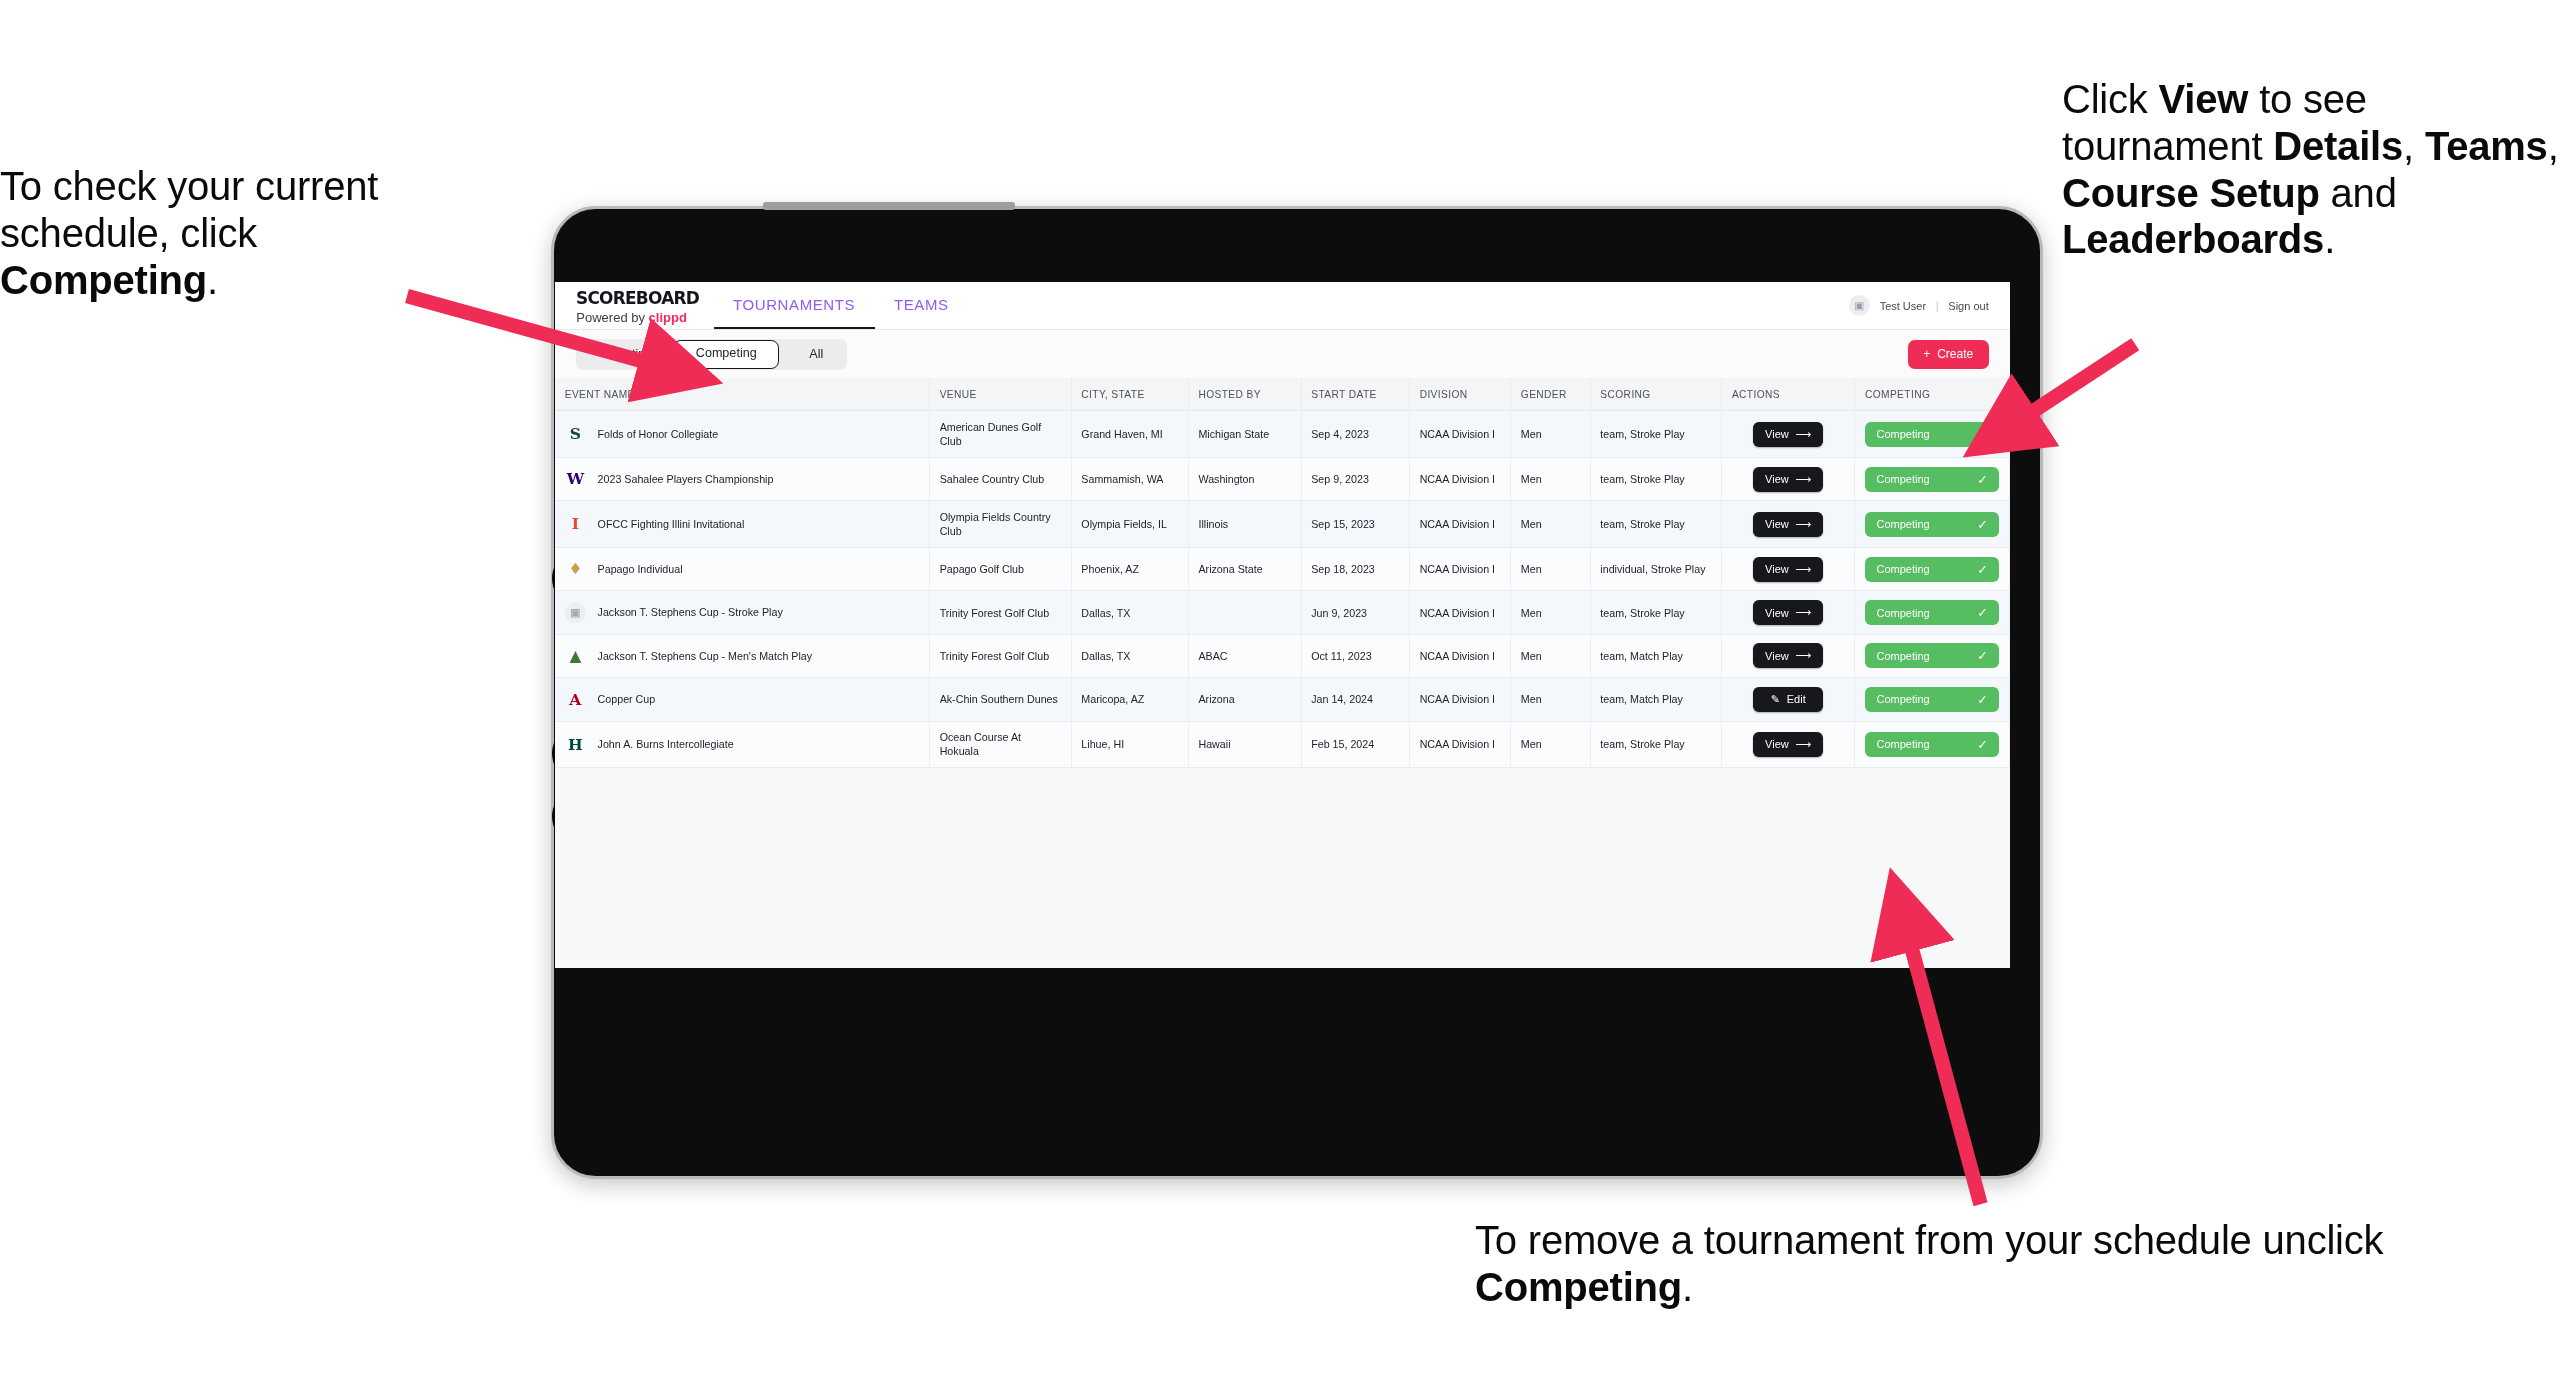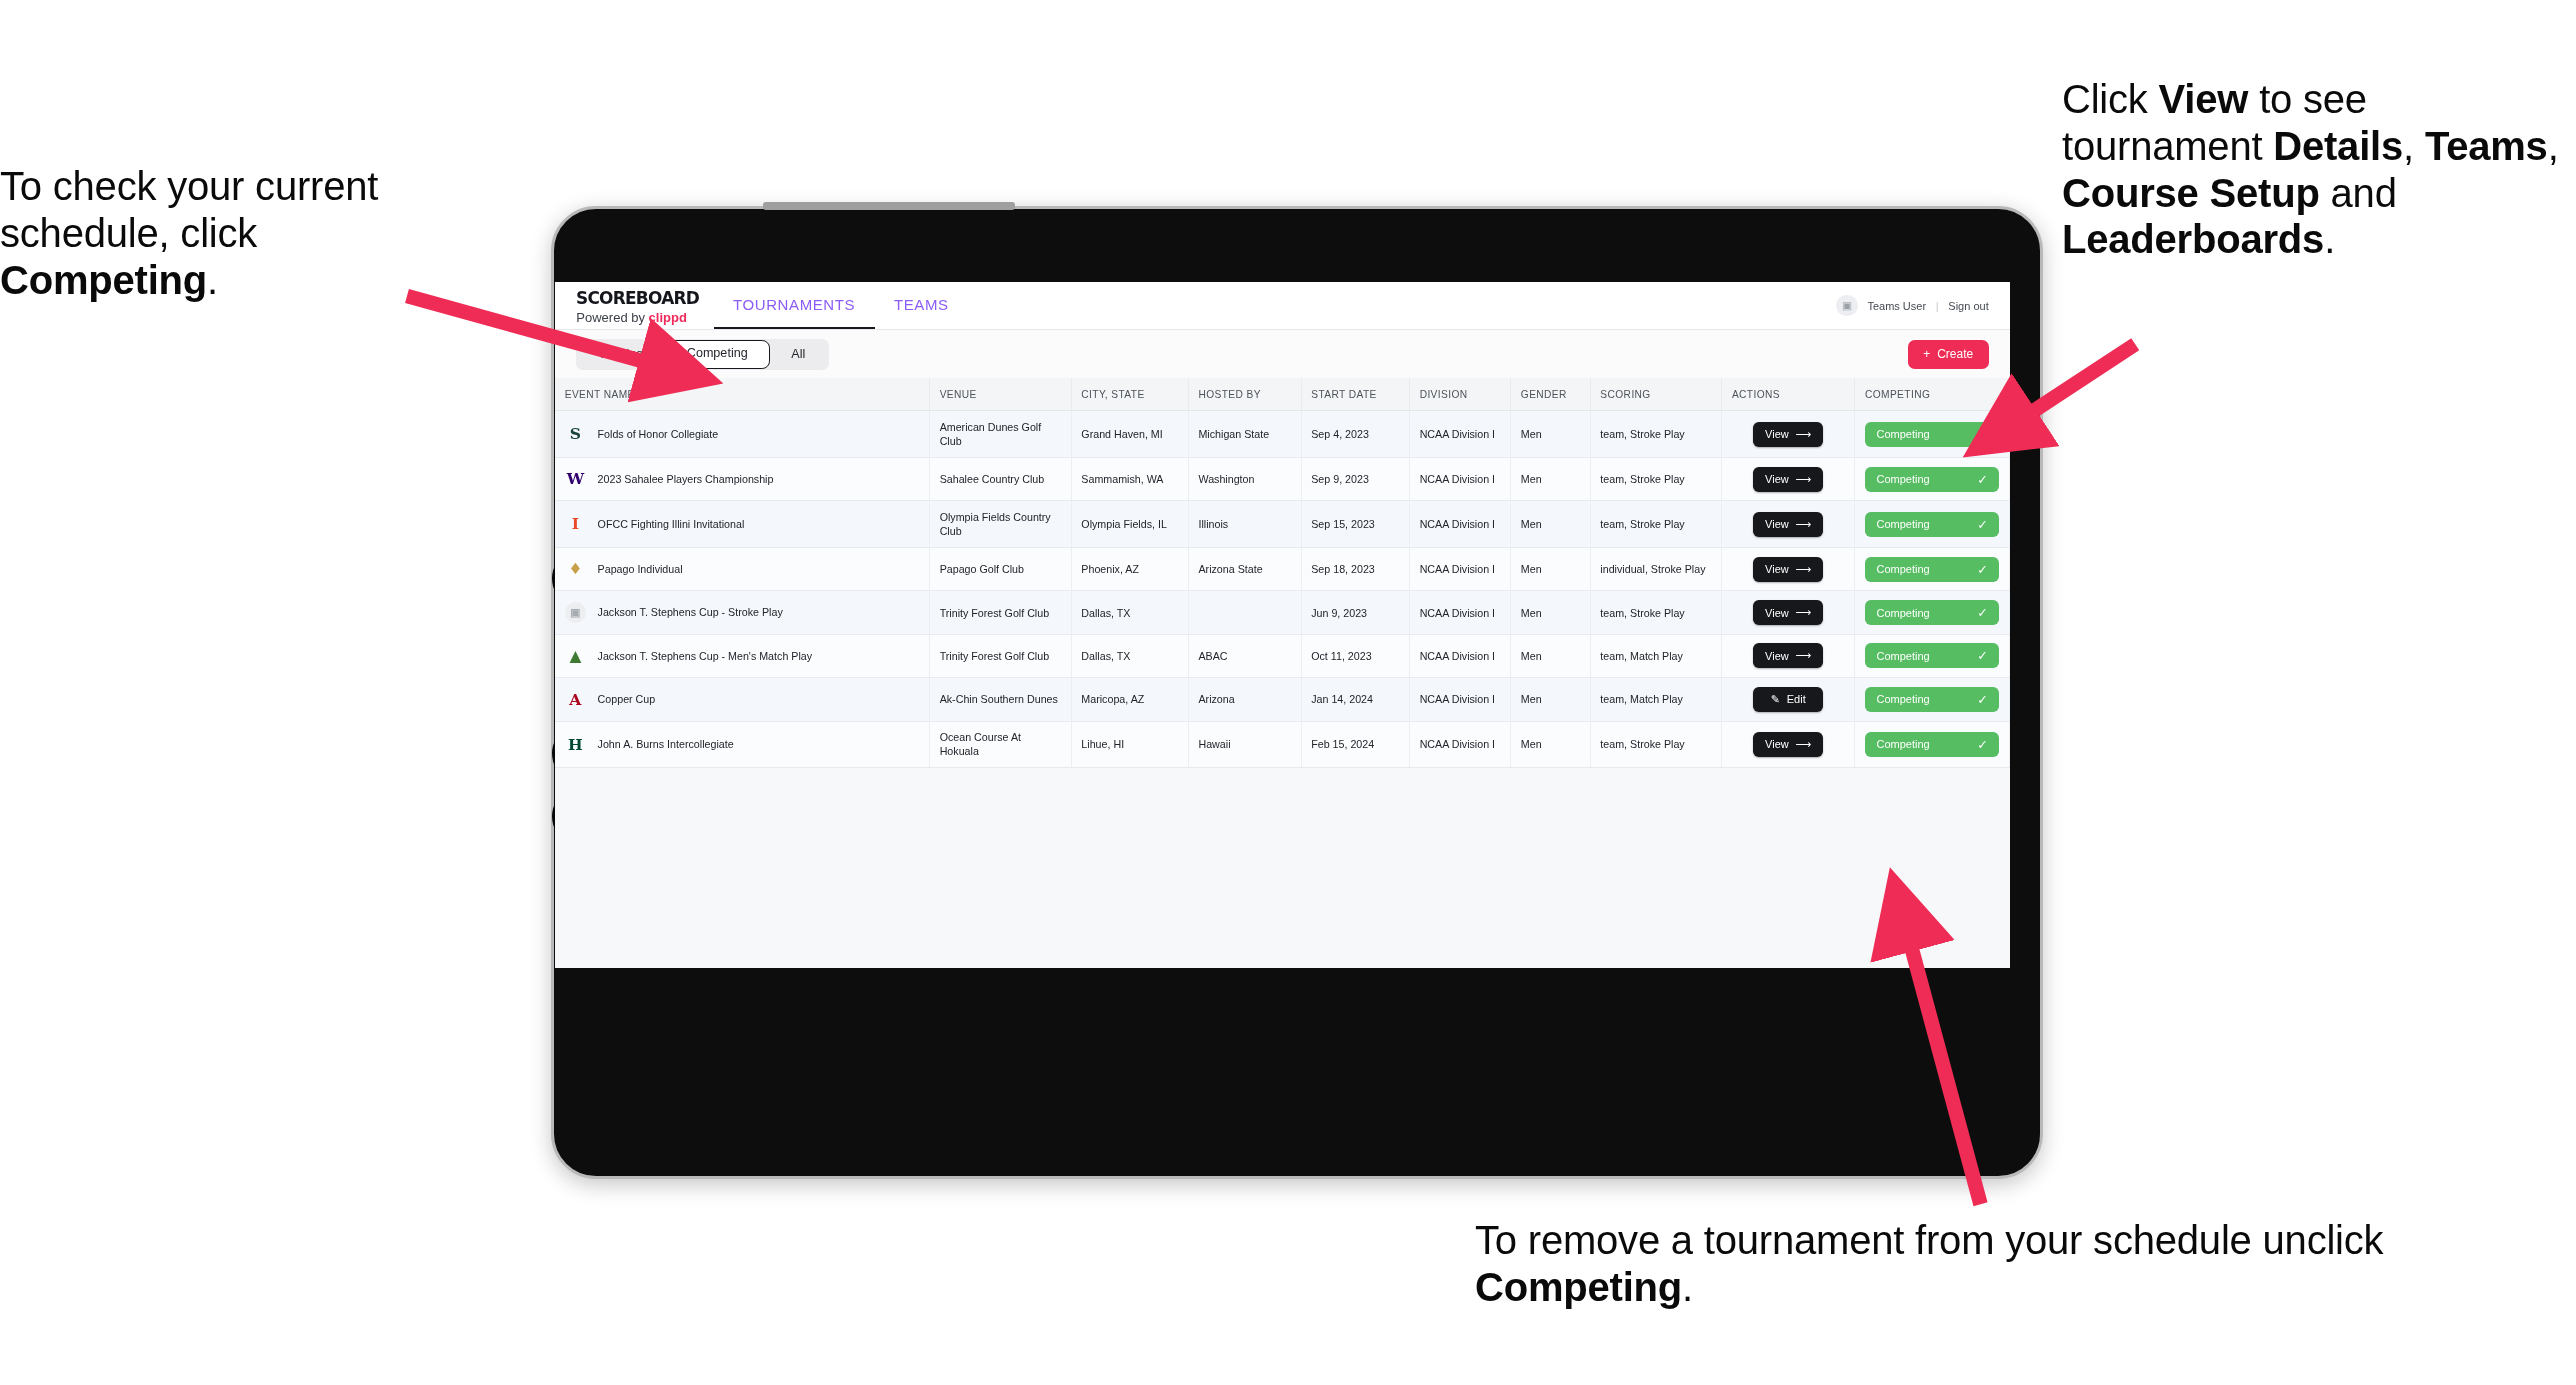--- a/index.html
+++ b/index.html
@@ -113,21 +113,21 @@
     display: flex; align-items: center; padding: 0 21.3px;
     position: relative;
   }
   .segmented {
     display: flex; align-items: center;
     background: #ececee; border-radius: 6.8px; padding: 2.9px;
     height: 31px;
   }
   .seg {
     padding: 0 21.3px; height: 25px; line-height: 25px;
-    font-size: 12.6px; color: #24272d; border-radius: 5.8px; cursor: pointer;
+    font-size: 12.6px; color: #24272d; border-radius: 5.8px; cursor: pointer; margin-left: 9px;
   }
   .seg.active {
     background: #ffffff; border: 1.9px solid #16181d;
     height: 29px; line-height: 25px; font-weight: 400;
     border-radius: 7.8px; margin: -1.9px 0;
   }
   .create-btn {
     margin-left: auto;
     background: #ef2c55; color: #fff;
     border: none; border-radius: 6.8px;
@@ -237,21 +237,21 @@
             <div class="brand-sub">
               <span>Powered by </span><span class="clippd">clippd</span>
             </div>
           </div>
           <div class="navtabs">
             <div class="navtab active">TOURNAMENTS</div>
             <div class="navtab">TEAMS</div>
           </div>
           <div class="user-area">
             <div class="avatar">▣</div>
-            <span>Teams User</span>
+            <span>Test User</span>
             <span class="user-sep">|</span>
             <span class="signout">Sign out</span>
           </div>
         </div>
 
         <div class="filterbar">
           <div class="segmented">
             <div class="seg">Hosting</div>
             <div class="seg active">Competing</div>
             <div class="seg">All</div>

